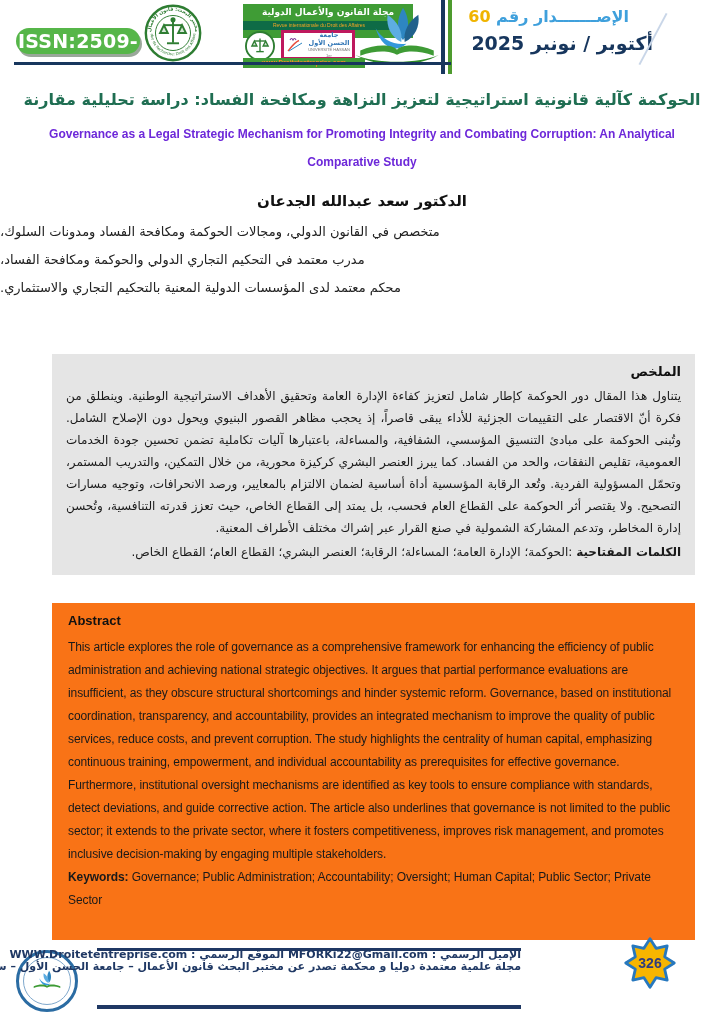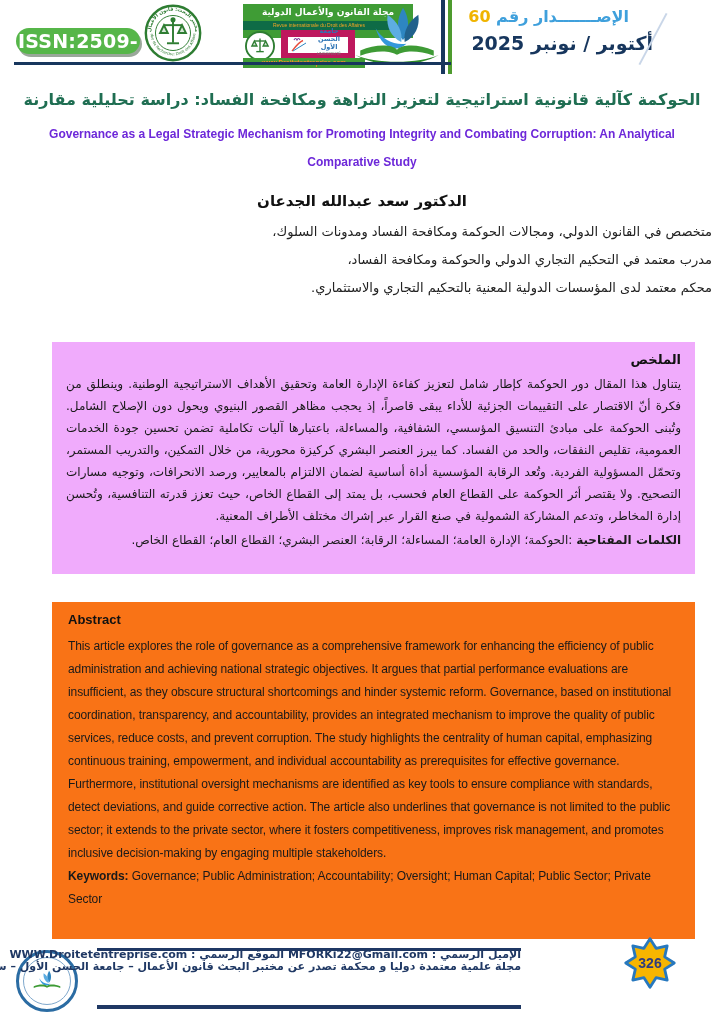--- a/index.html
+++ b/index.html
@@ -27,21 +27,21 @@
     background:#3F9C35; color:#ffffff; font-weight:bold; font-size:9px;
     line-height:17px; text-align:center;
   }
   .journal-banner-sub {
     position:absolute; left:243px; top:21px; width:152px; height:9px;
     background:#0E6B46; color:#F5A623; font-size:5px; line-height:9px;
     text-align:center; overflow:hidden;
   }
   .univ-card {
     position:absolute; left:281px; top:30px; width:74px; height:30px;
-    background:#ffffff; border:7px solid #be185d;
+    background:#ffffff; border:3px solid #be185d;
     display:flex; align-items:center; gap:2px; padding:1px 2px;
   }
   .univ-text { flex:1; text-align:center; }
   .univ-name { color:#2E74B5; font-size:6.5px; font-weight:bold; line-height:8px; }
   .univ-sub  { color:#777; font-size:4px; line-height:6px; }
   .bird-logo { position:absolute; left:350px; top:2px; width:94px; height:68px; }
   .site-strip {
     position:absolute; left:243px; top:58px; width:122px; height:10px;
     background:#3F9C35; color:#F28C28; font-weight:bold; font-size:6.5px;
     line-height:10px; text-align:center;
@@ -72,29 +72,29 @@
   .title-en1, .title-en2 {
     position:absolute; left:0; right:0; text-align:center;
     color:#6d28d9; font-weight:bold; font-size:12px;
   }
   .title-en1 { top:127px; }
   .title-en2 { top:155px; }
   .author-name {
     position:absolute; left:0; right:0; top:192px; text-align:center; direction:rtl;
     font-weight:bold; font-size:15px; color:#111;
   }
-  .author-line { position:absolute; left:0; right:12px; text-align:right; direction:rtl; font-size:13px; color:#222; }
+  .author-line { position:absolute; left:0; right:12px; text-align:left; direction:rtl; font-size:13px; color:#222; }
   .author-line.l0 { top:224px; }
   .author-line.l1 { top:252px; }
   .author-line.l2 { top:280px; }
 
   
   .content-col { position:absolute; left:52px; top:342px; width:643px; }
   .box-ar {
-    background:#f0abfc; padding:10px 14px 23px; direction:rtl;
+    background:#e5e5e5; padding:10px 14px 12px; direction:rtl;margin-top:12px;
   }
   .box-ar h3 { font-size:13px; font-weight:bold; color:#111; margin-bottom:6px; }
   .box-ar p  { font-size:12px; line-height:22px; text-align:justify; color:#1a1a1a; }
   .box-ar .kw { margin-top:2px; text-align:right; }
   .kw-label { font-weight:bold; }
   .box-en {
     margin-top:28px; background:#f97316; padding:10px 16px 28px; direction:ltr;
   }
   .box-en h3 { font-size:13px; font-weight:bold; color:#111; margin-bottom:8px; }
   .box-en p  { font-size:12px; line-height:23px; letter-spacing:-0.1px; text-align:left; color:#1a1a1a; }

